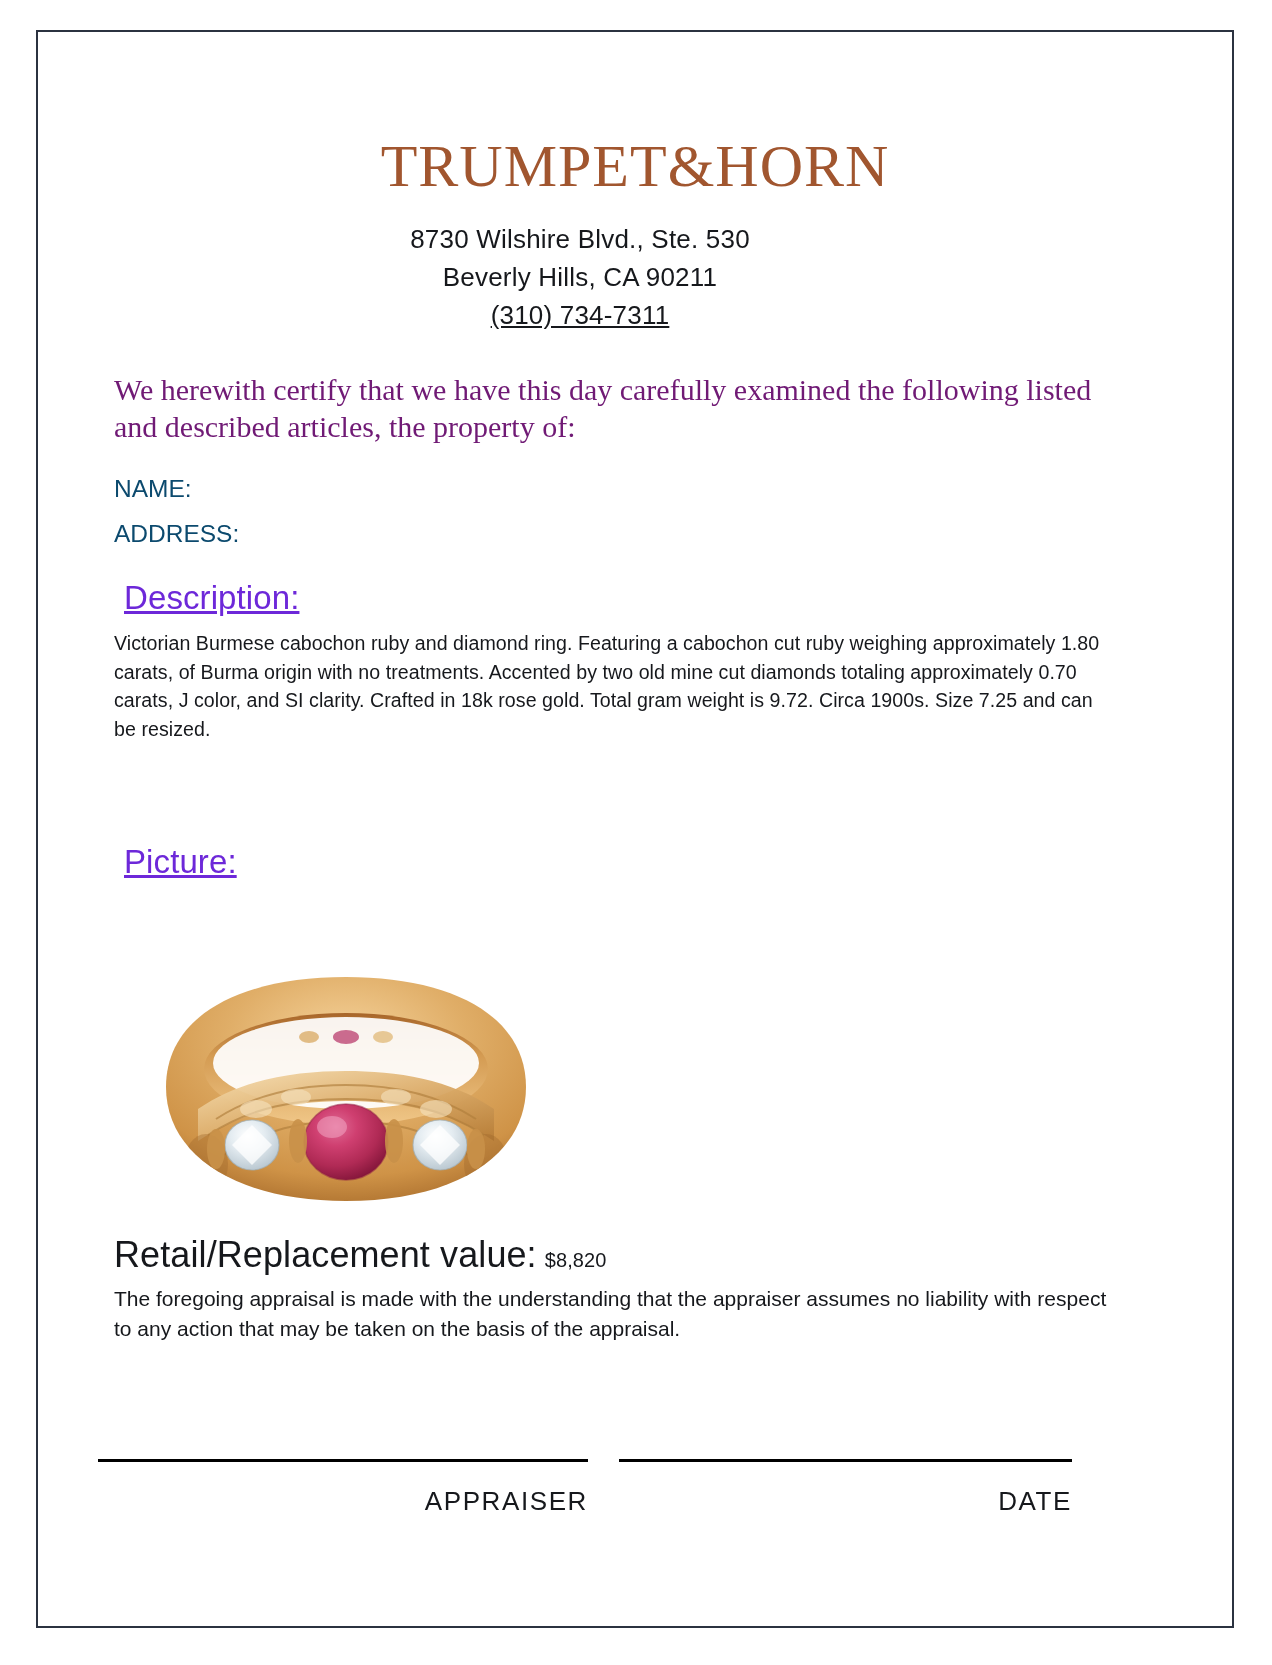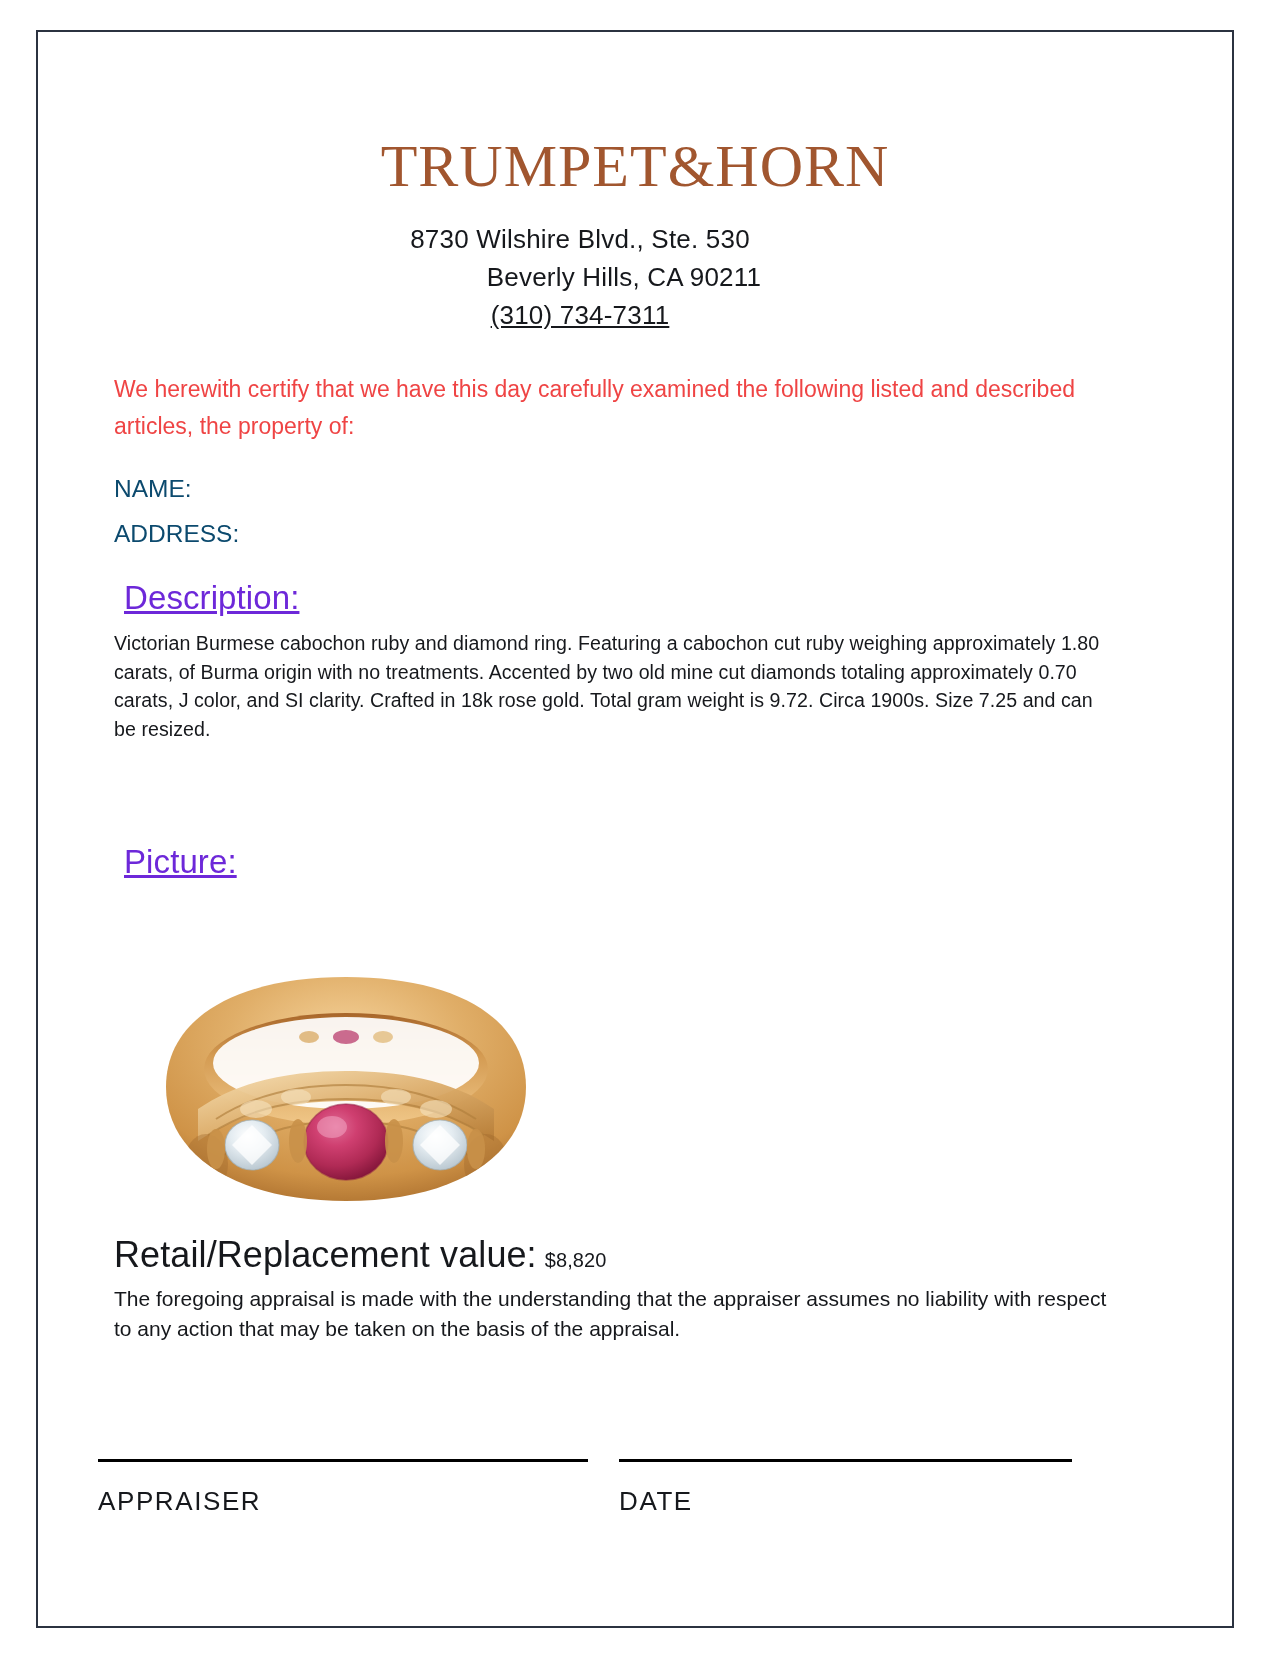--- a/index.html
+++ b/index.html
@@ -68,32 +68,33 @@
     position: absolute;
     left: 0;
     width: 1088px;
     text-align: center;
     font-size: 26px;
     line-height: 36px;
     color: #16181c;
     letter-spacing: 0.2px;
   }
   .addr-1 { top: 152px; }
-  .addr-2 { top: 190px; padding-left: 44px; }
+  .addr-2 { top: 190px; }
   .addr-3 { top: 228px; text-decoration: underline; }
 
   
   .certify {
     position: absolute;
     left: 78px;
     top: 302px;
     width: 1000px;
-    font-size: 23px;
+    font-size: 30px;
     line-height: 37px;
-    color: #ef4444;
+    color: #701a75;
+    font-family: Liberation Serif, serif;
   }
 
   
   .field-label {
     position: absolute;
     left: 78px;
     font-size: 24.5px;
     line-height: 34px;
     color: #0c4a6e;
   }
@@ -174,21 +175,21 @@
   .sig-line-left  { left: 62px;  width: 490px; }
   .sig-line-right { left: 583px; width: 453px; }
 
   .sig-label {
     position: absolute;
     top: 1412px;
     font-size: 26px;
     line-height: 40px;
     letter-spacing: 1.6px;
     color: #16181c;
-    text-align: left;
+    text-align: right;
   }
   .sig-label-left  { left: 62px;  width: 490px; }
   .sig-label-right { left: 583px; width: 453px; }
 </style>
 </head>
 <body>
 
 <div class="page">
 
   <div class="page-border"></div>

